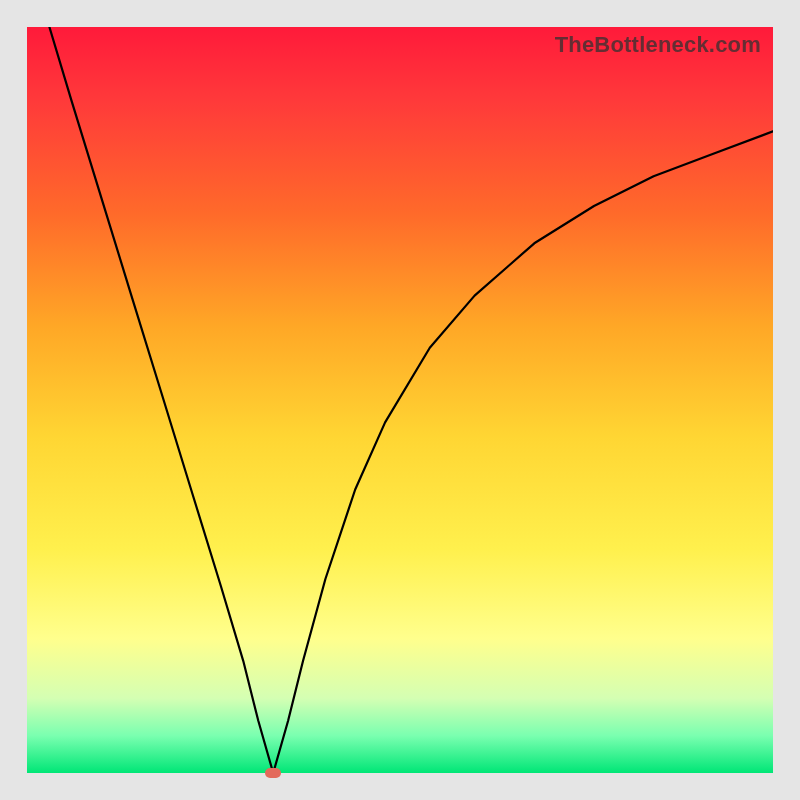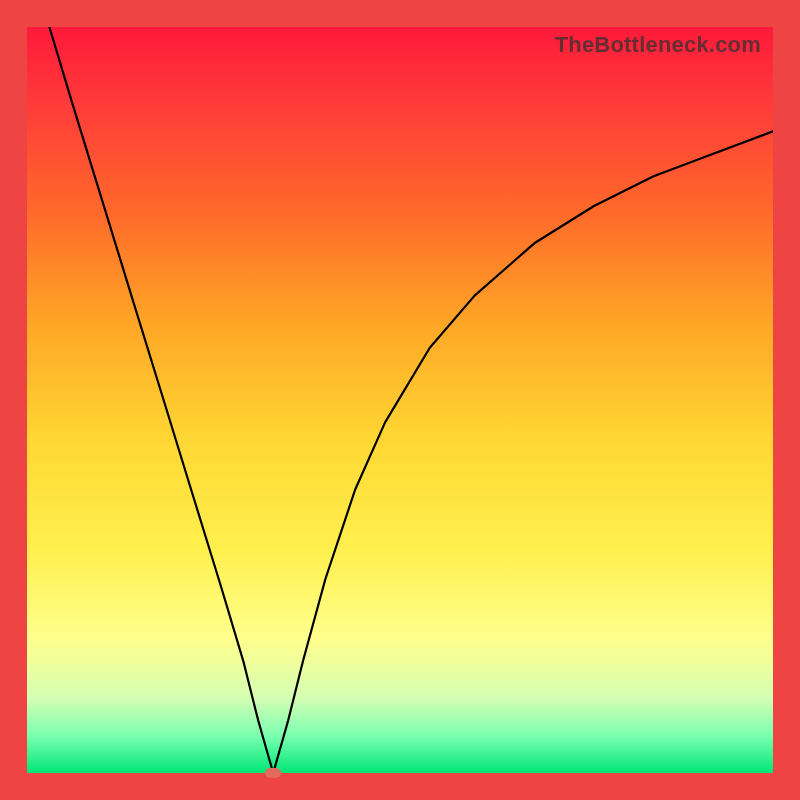--- a/index.html
+++ b/index.html
@@ -1,20 +1,20 @@
 <!DOCTYPE html>
 <html><head>
 <meta charset="utf-8">
 <style>
   * { margin: 0; padding: 0; box-sizing: border-box; }
   html, body { width: 800px; height: 800px; overflow: hidden; background: #000; }
   .frame {
     width: 800px;
     height: 800px;
-    background: #ef4444;
+    background: #e5e5e5;
     position: relative;
   }
   .plot-area {
     position: absolute;
     left: 27px;
     top: 27px;
     width: 746px;
     height: 746px;
     background: linear-gradient(to bottom,
       #ff1a3a 0%,

